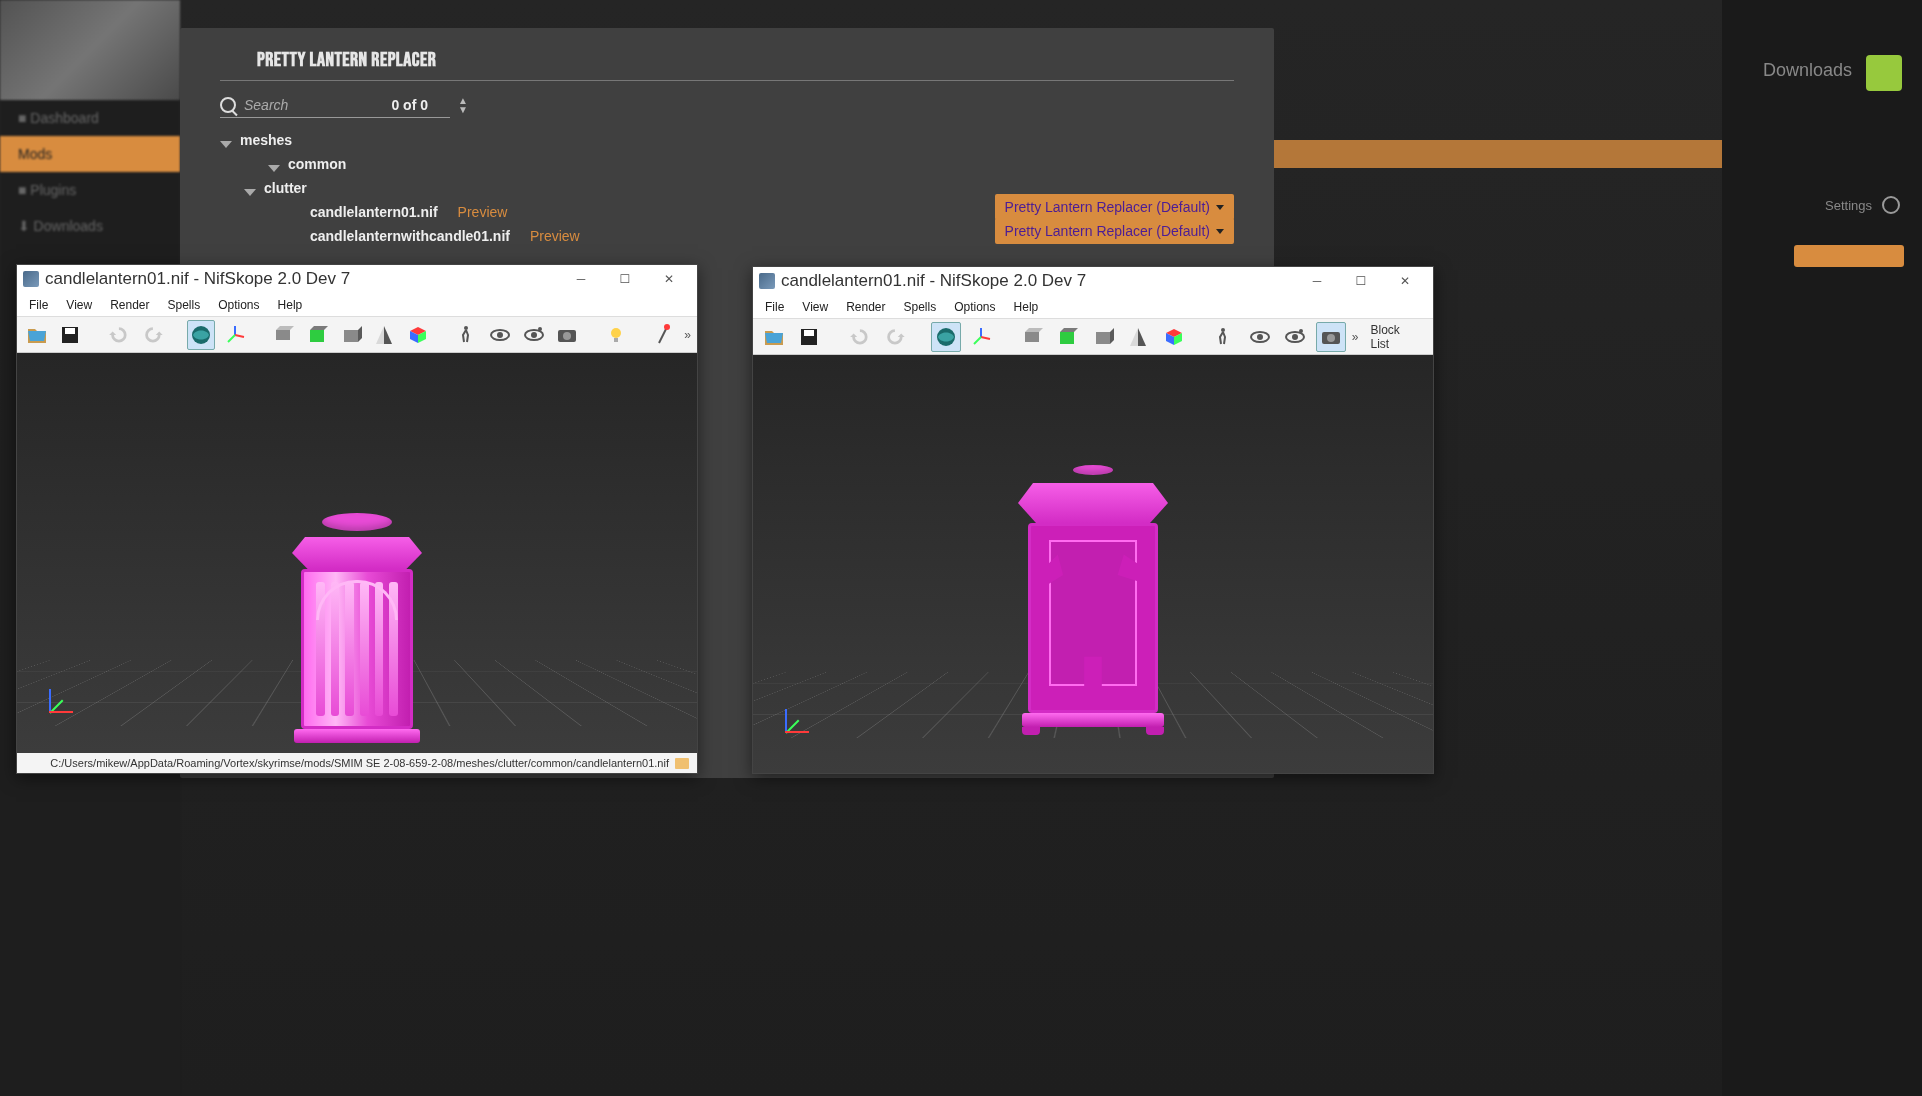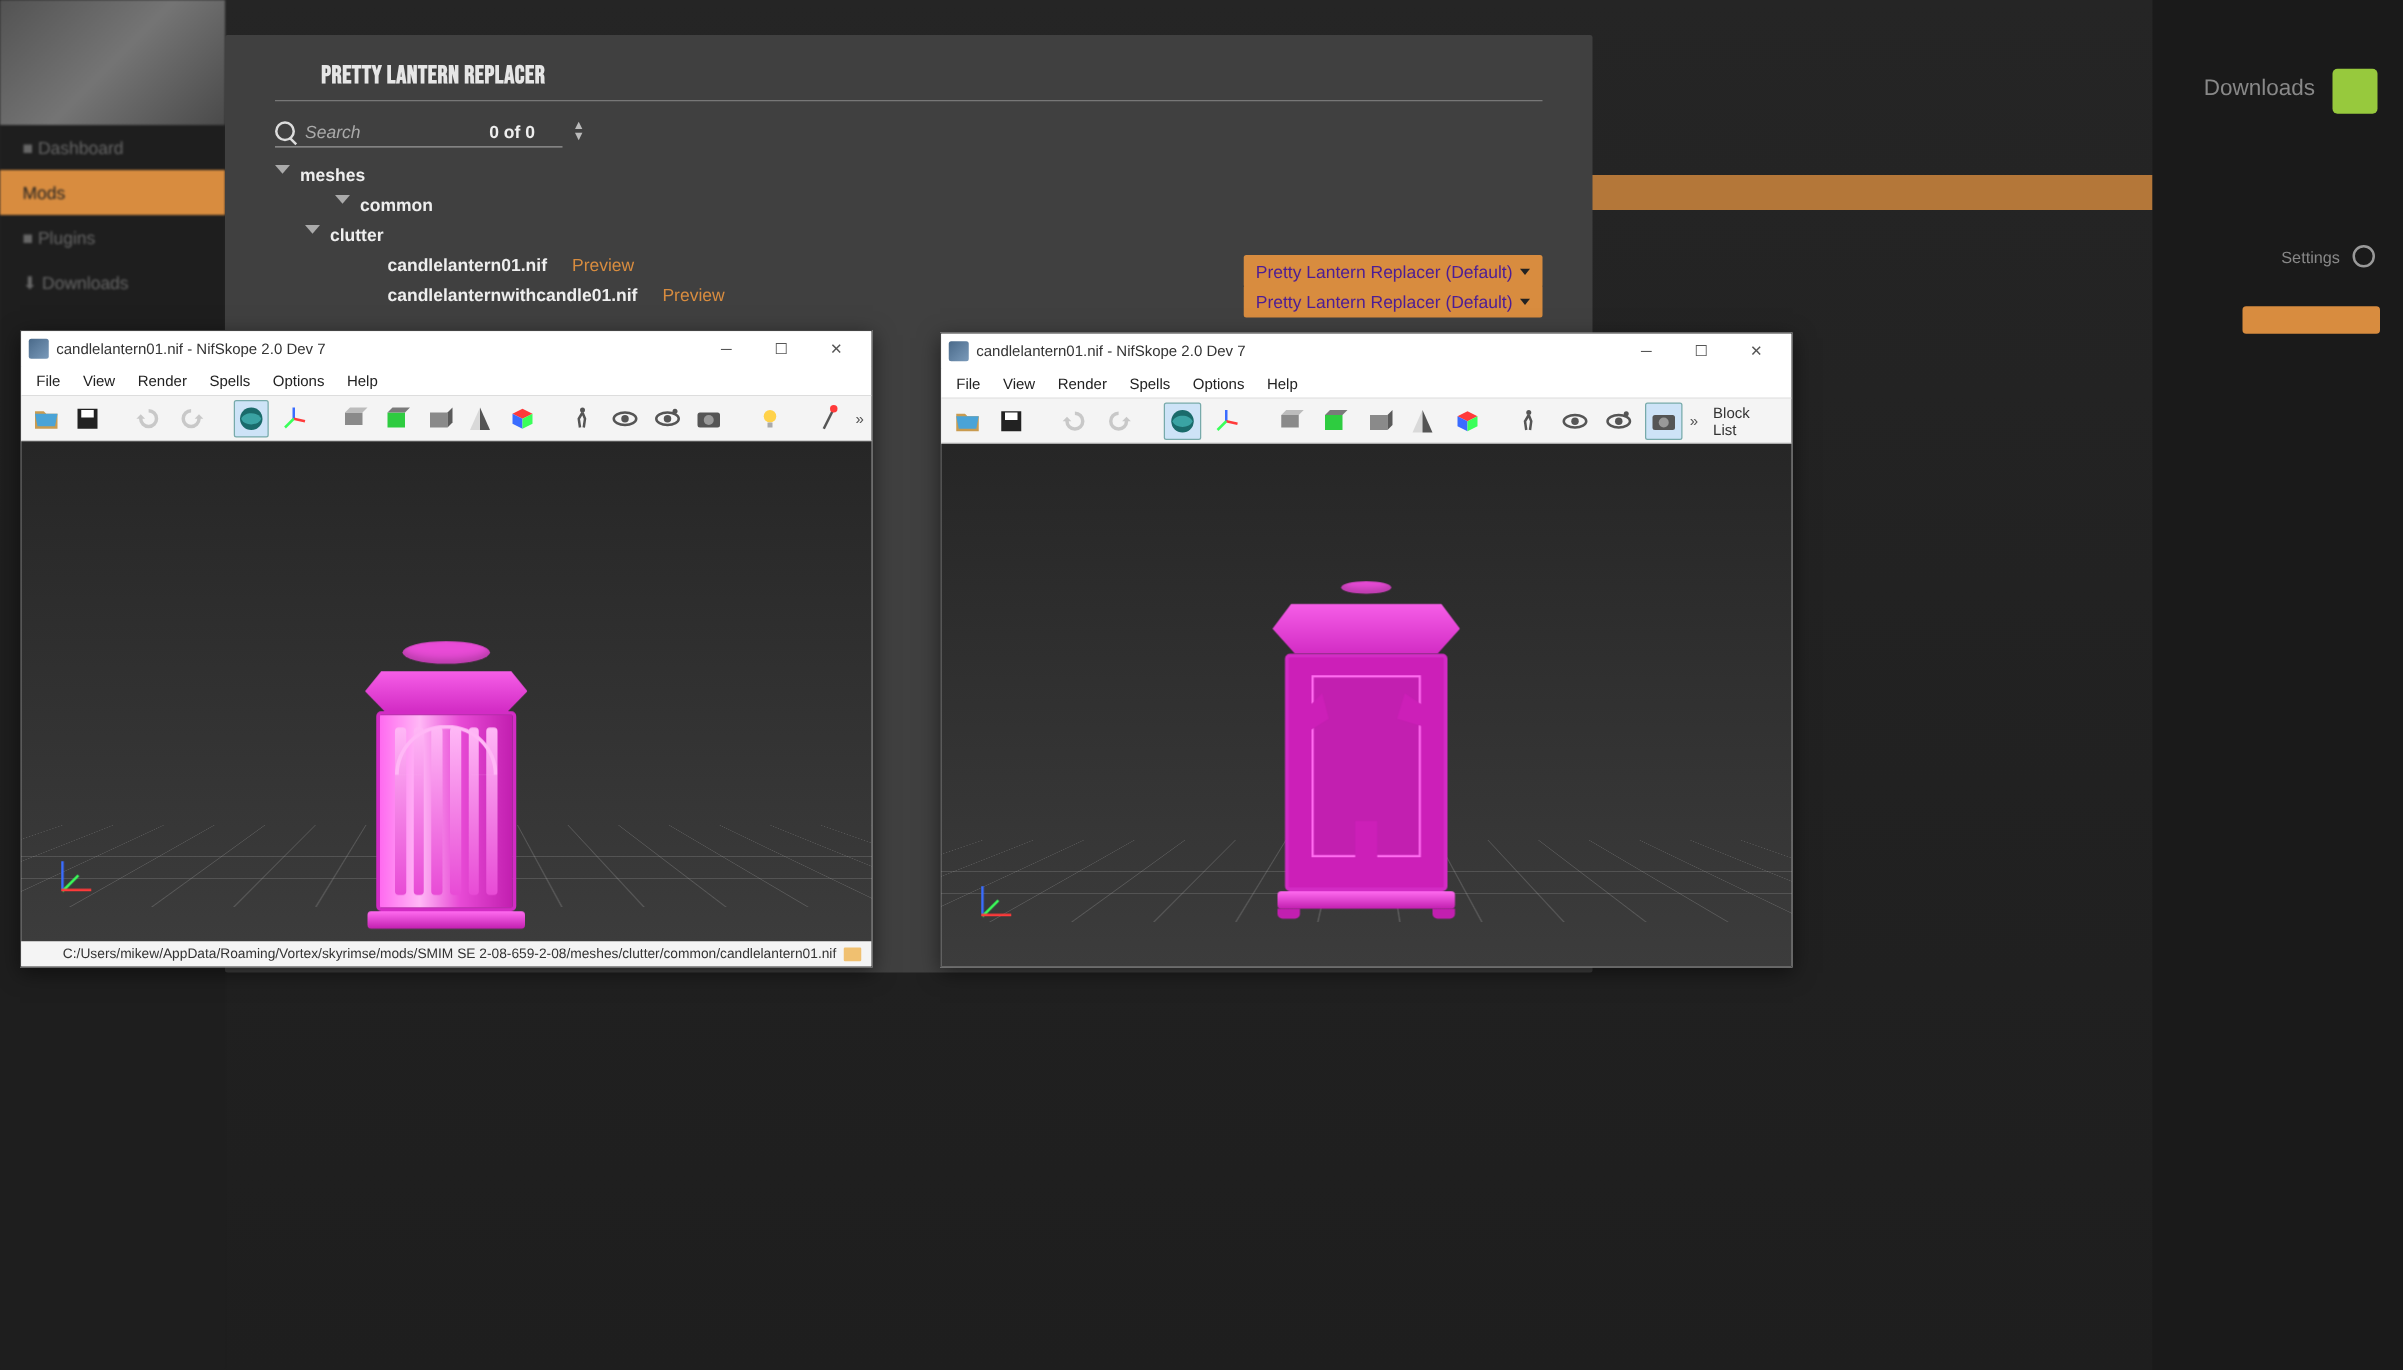--- a/index.html
+++ b/index.html
@@ -142,21 +142,21 @@
   flex-direction: column;
   gap: 1px;
 }
 .nav-arrows span { color:#bbb; font-size:10px; line-height:8px; cursor:pointer; }
 
 .tree {
   margin-top: 10px;
 }
 .tree-row {
   display: flex;
-  align-items: flex-start;
+  align-items: flex-end;
   padding: 4px 0;
   font-size: 14px;
   color: #ddd;
   position: relative;
 }
 .tree-toggle {
   width: 0; height: 0;
   border-left: 6px solid transparent;
   border-right: 6px solid transparent;
   border-top: 7px solid #aaa;
@@ -215,21 +215,21 @@
 }
 .nif-window.left { left: 16px; top: 264px; width: 682px; height: 510px; }
 .nif-window.right { left: 752px; top: 266px; width: 682px; height: 508px; }
 
 .titlebar {
   height: 28px;
   background: #fff;
   display: flex;
   align-items: center;
   padding: 0 6px;
-  font-size: 12px;
+  font-size: 17px;
   color: #333;
 }
 .titlebar .app-icon {
   width: 16px; height: 16px;
   background: linear-gradient(135deg,#4a6a8a,#7a9aba);
   margin-right: 6px;
   border-radius: 2px;
 }
 .titlebar .spacer { flex: 1; }
 .titlebar .win-btns { display: flex; gap: 0; }

